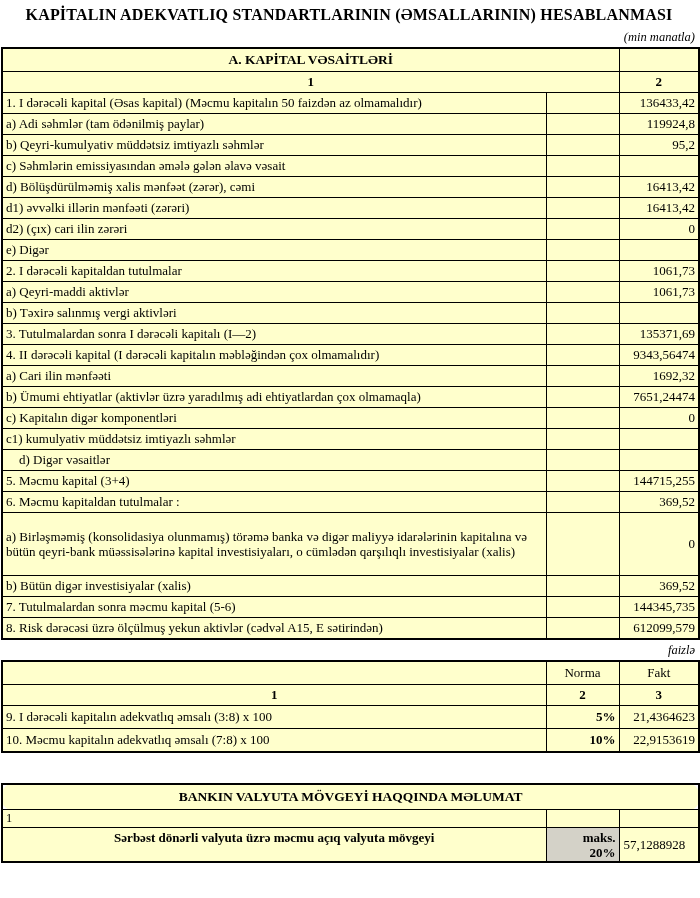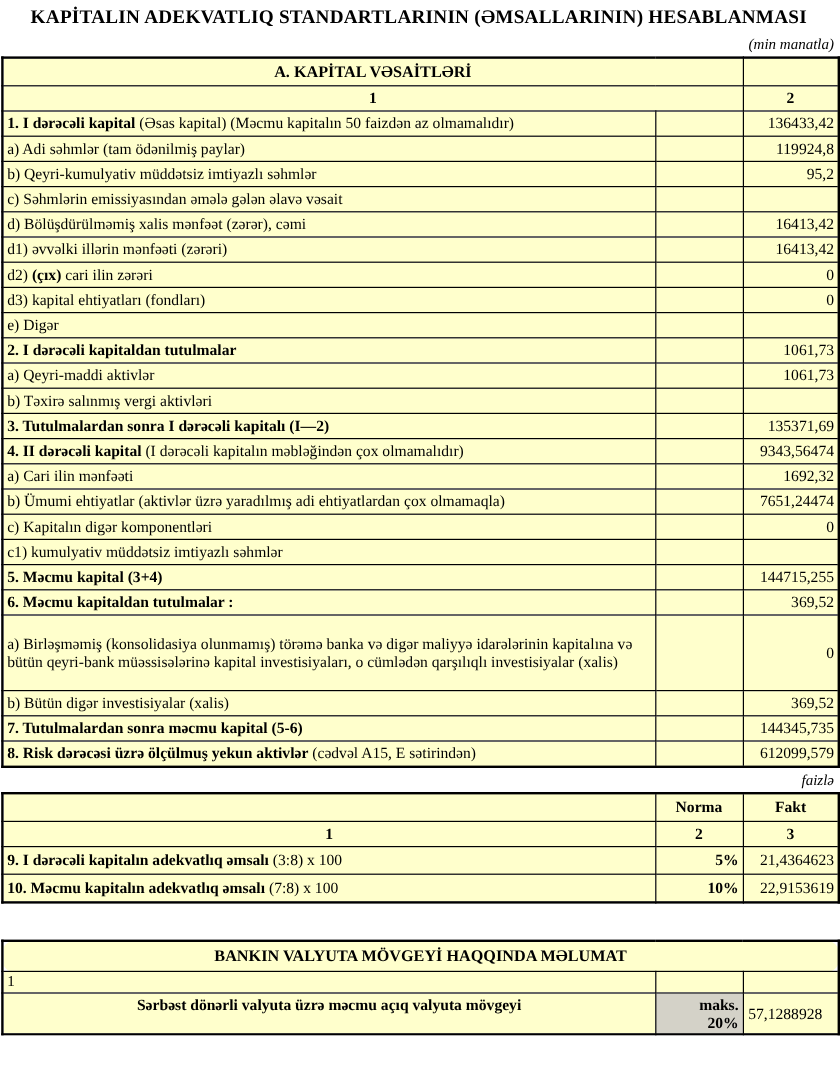--- a/index.html
+++ b/index.html
@@ -7,21 +7,21 @@
   .page{width:698px;padding-top:4px;}
   .doc-title{font-size:16px;font-weight:bold;text-align:center;margin:2px 0 6px 0;letter-spacing:0.2px;}
   .unit-note,.pct-note{font-style:italic;font-size:12.5px;text-align:right;padding-right:3px;margin:0 0 2px 0;}
   .pct-note{margin-top:3px;}
   table{border-collapse:collapse;table-layout:fixed;width:697px;margin-left:1px;border:2px solid #000;padding-left:28px;}
   col.c-main{width:544px;} col.c-mid{width:73px;} col.c-val{width:80px;}
   td{border:1px solid #000;background:#FFFFCC;font-size:13px;line-height:1.18;padding:1px 3px;height:18px;vertical-align:middle;overflow:hidden;}
   td.lbl{text-align:left;}
   td.val{text-align:right;}
   td.ctr{text-align:center;}
-  .b{font-weight:bold;}
+  .b{font-weight:normal;}
   tr.hdrA td{font-weight:bold;font-size:13.5px;height:20px;}
   tr.numrow td{font-weight:bold;text-align:center;height:18px;}
   tr.tall td{height:60px;}
   td.indent{padding-left:16px;}
   
   .tblB td{height:20px;}
   .tblB td.norm{font-weight:bold;text-align:right;}
   
   .tblC{margin-top:30px;}
   .tblC td.title{font-weight:bold;text-align:center;font-size:13.5px;height:22px;border-radius:10px;}
@@ -84,71 +84,71 @@
       <td class="lbl"><span></span><span class="b"></span><span>d1) əvvəlki illərin mənfəəti (zərəri)</span></td>
       <td class="mid"></td>
       <td class="val">16413,42</td>
     </tr>
     <tr>
       <td class="lbl"><span>d2) </span><span class="b">(çıx)</span><span> cari ilin zərəri</span></td>
       <td class="mid"></td>
       <td class="val">0</td>
     </tr>
     <tr>
-      <td class="lbl"><span></span><span class="b"></span><span>d3) kapital ehtiyatları (fondları)</span></td>
+      <td class="lbl"><span></span><span class="b"></span><span>e) Digər</span></td>
+      <td class="mid"></td>
+      <td class="val"></td>
+    </tr>
+    <tr>
+      <td class="lbl"><span></span><span class="b">2. I dərəcəli kapitaldan  tutulmalar</span><span></span></td>
+      <td class="mid"></td>
+      <td class="val">1061,73</td>
+    </tr>
+    <tr>
+      <td class="lbl"><span></span><span class="b"></span><span>a) Qeyri-maddi aktivlər</span></td>
+      <td class="mid"></td>
+      <td class="val">1061,73</td>
+    </tr>
+    <tr>
+      <td class="lbl"><span></span><span class="b"></span><span>b) Təxirə salınmış vergi aktivləri</span></td>
+      <td class="mid"></td>
+      <td class="val"></td>
+    </tr>
+    <tr>
+      <td class="lbl"><span></span><span class="b">3. Tutulmalardan  sonra I dərəcəli kapitalı (I—2)</span><span></span></td>
+      <td class="mid"></td>
+      <td class="val">135371,69</td>
+    </tr>
+    <tr>
+      <td class="lbl"><span></span><span class="b">4. II dərəcəli  kapital</span><span> (I dərəcəli  kapitalın  məbləğindən çox olmamalıdır)</span></td>
+      <td class="mid"></td>
+      <td class="val">9343,56474</td>
+    </tr>
+    <tr>
+      <td class="lbl"><span></span><span class="b"></span><span>a) Cari ilin mənfəəti</span></td>
+      <td class="mid"></td>
+      <td class="val">1692,32</td>
+    </tr>
+    <tr>
+      <td class="lbl"><span></span><span class="b"></span><span>b) Ümumi ehtiyatlar (aktivlər üzrə yaradılmış adi ehtiyatlardan çox olmamaqla)</span></td>
+      <td class="mid"></td>
+      <td class="val">7651,24474</td>
+    </tr>
+    <tr>
+      <td class="lbl"><span></span><span class="b"></span><span>c)  Kapitalın digər komponentləri</span></td>
       <td class="mid"></td>
       <td class="val">0</td>
     </tr>
     <tr>
-      <td class="lbl"><span></span><span class="b"></span><span>e) Digər</span></td>
-      <td class="mid"></td>
-      <td class="val"></td>
-    </tr>
-    <tr>
-      <td class="lbl"><span></span><span class="b">2. I dərəcəli kapitaldan  tutulmalar</span><span></span></td>
-      <td class="mid"></td>
-      <td class="val">1061,73</td>
-    </tr>
-    <tr>
-      <td class="lbl"><span></span><span class="b"></span><span>a) Qeyri-maddi aktivlər</span></td>
-      <td class="mid"></td>
-      <td class="val">1061,73</td>
-    </tr>
-    <tr>
-      <td class="lbl"><span></span><span class="b"></span><span>b) Təxirə salınmış vergi aktivləri</span></td>
-      <td class="mid"></td>
-      <td class="val"></td>
-    </tr>
-    <tr>
-      <td class="lbl"><span></span><span class="b">3. Tutulmalardan  sonra I dərəcəli kapitalı (I—2)</span><span></span></td>
-      <td class="mid"></td>
-      <td class="val">135371,69</td>
-    </tr>
-    <tr>
-      <td class="lbl"><span></span><span class="b">4. II dərəcəli  kapital</span><span> (I dərəcəli  kapitalın  məbləğindən çox olmamalıdır)</span></td>
-      <td class="mid"></td>
-      <td class="val">9343,56474</td>
-    </tr>
-    <tr>
-      <td class="lbl"><span></span><span class="b"></span><span>a) Cari ilin mənfəəti</span></td>
-      <td class="mid"></td>
-      <td class="val">1692,32</td>
-    </tr>
-    <tr>
-      <td class="lbl"><span></span><span class="b"></span><span>b) Ümumi ehtiyatlar (aktivlər üzrə yaradılmış adi ehtiyatlardan çox olmamaqla)</span></td>
-      <td class="mid"></td>
-      <td class="val">7651,24474</td>
-    </tr>
-    <tr>
-      <td class="lbl"><span></span><span class="b"></span><span>c)  Kapitalın digər komponentləri</span></td>
-      <td class="mid"></td>
-      <td class="val">0</td>
-    </tr>
-    <tr>
       <td class="lbl"><span></span><span class="b"></span><span>c1) kumulyativ müddətsiz imtiyazlı səhmlər</span></td>
+      <td class="mid"></td>
+      <td class="val"></td>
+    </tr>
+    <tr>
+      <td class="lbl indent"><span></span><span class="b"></span><span>d) Digər vəsaitlər</span></td>
       <td class="mid"></td>
       <td class="val"></td>
     </tr>
     <tr>
       <td class="lbl"><span></span><span class="b">5. Məcmu kapital (3+4)</span><span></span></td>
       <td class="mid"></td>
       <td class="val">144715,255</td>
     </tr>
     <tr>
       <td class="lbl"><span></span><span class="b">6. Məcmu kapitaldan tutulmalar :</span><span></span></td>

